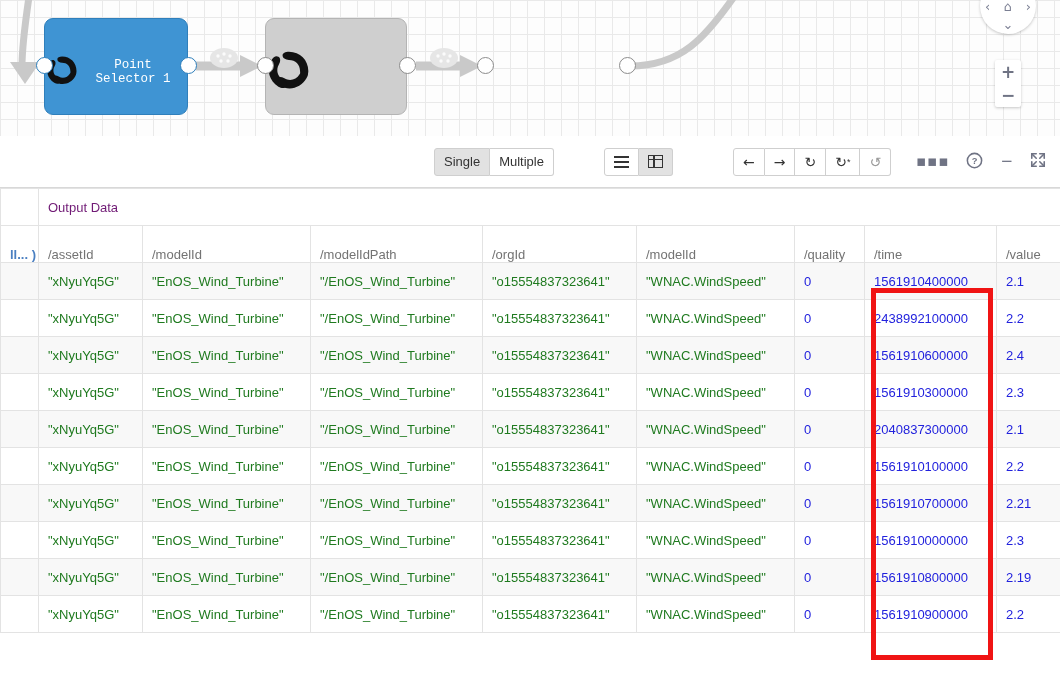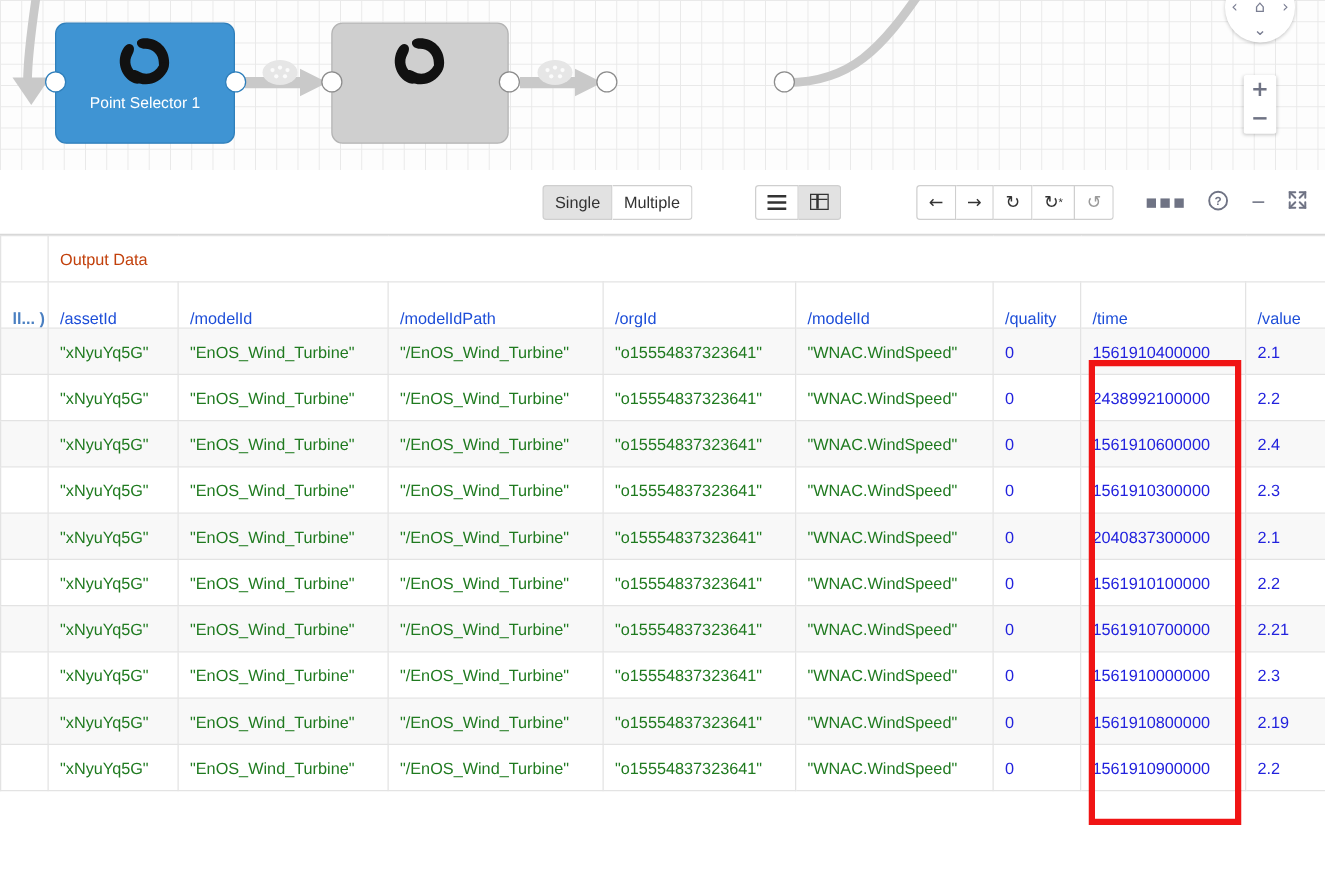--- a/index.html
+++ b/index.html
@@ -20,23 +20,24 @@
       linear-gradient(to bottom, #e9e9e9 1px, transparent 1px);
     background-size: 17px 17px;
     overflow: hidden;
   }
   .canvas-svg { position: absolute; left: 0; top: 0; width: 1060px; height: 136px; }
 
   .node {
     position: absolute;
     border-radius: 9px;
     border: 1px solid rgba(0,0,0,0.18);
-    display: flex; flex-direction: column;
+    display: flex; flex-direction: row;
     align-items: center; justify-content: flex-start;
     padding-top: 8px;
+    font-family: Liberation Mono, monospace;
   }
   .node.selected { background: #3f94d3; border-color: #2f7fbb; }
   .node.normal   { background: #cfcfcf; border-color: #b4b4b4; }
   .node-icon { width: 46px; height: 46px; }
   .node-label {
     font-size: 12.5px; line-height: 14px; text-align: center;
     margin-top: 2px; padding: 0 4px; width: 100%;
   }
   .node.selected .node-label { color: #ffffff; }
   .node.normal   .node-label { color: #222222; }
@@ -124,26 +125,26 @@
     position: absolute; left: 0; top: 188px; width: 1060px; height: 507px;
     background: #ffffff; overflow: hidden;
   }
   table.dg { border-collapse: collapse; table-layout: fixed; width: 1060px; }
   table.dg td, table.dg th {
     border: 1px solid #e3e3e3;
     font-size: 13px; font-weight: normal; text-align: left;
     padding: 0 9px; height: 37px; white-space: nowrap; overflow: hidden;
   }
   .grp-cell {
-    height: 47px; color: #c2410c; font-weight: bold; font-size: 13.5px;
+    height: 47px; color: #701a75; font-weight: bold; font-size: 13.5px;
     border-left: 1px solid #e3e3e3; border-right: 1px solid #e3e3e3;
     border-top: none; border-bottom: 1px solid #e3e3e3;
   }
   .grp-blank { border: none; border-bottom: 1px solid #e3e3e3; }
-  .hdr { height: 58px; color: #1d4ed8; font-weight: bold; vertical-align: bottom; padding-bottom: 9px; }
+  .hdr { height: 58px; color: #737373; font-weight: bold; vertical-align: bottom; padding-bottom: 9px; }
   .hdr.cut { color: #4a7fc1; text-align: right; padding-right: 4px; font-weight: bold; }
   tr.even td { background: #f8f8f8; }
   tr.odd  td { background: #ffffff; }
   td.str { color: #1f7a1f; text-align: right; }
   td.num { color: #2222dd; text-align: right; }
   td.blank { background: #ffffff; }
   tr.even td.blank { background: #f8f8f8; }
 
   
   .annot {

